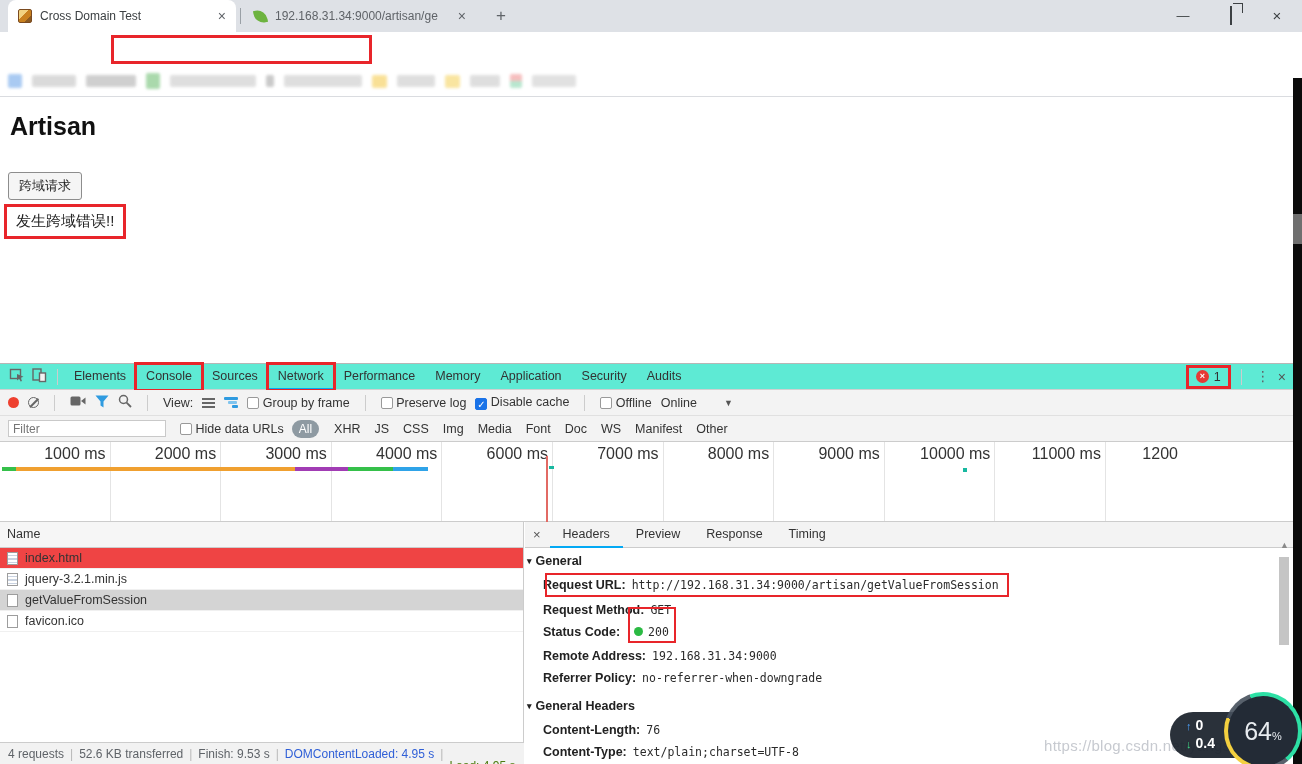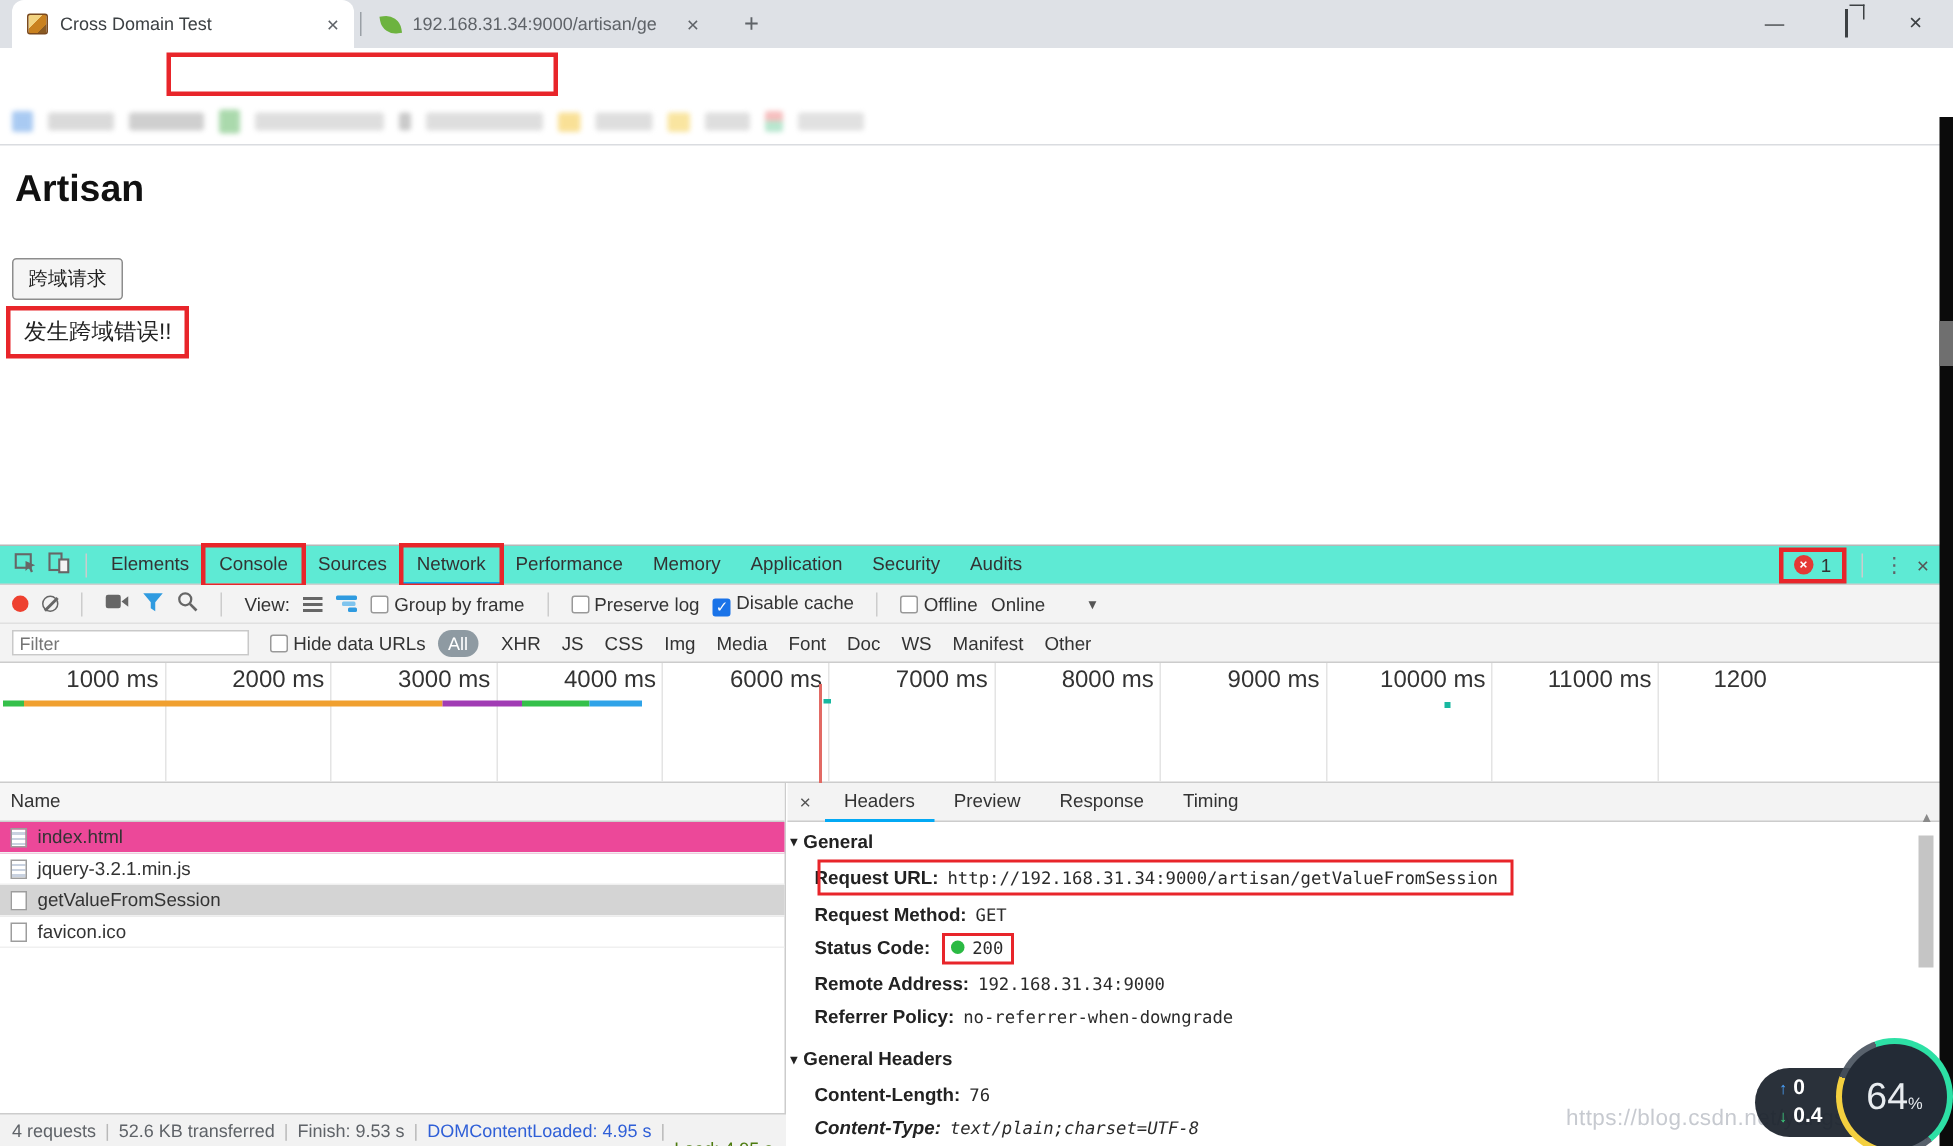--- a/index.html
+++ b/index.html
@@ -69,37 +69,37 @@
 
   .tl { left:0; top:78px; width:1302px; height:80px; background:#fff; border-bottom:1px solid #ccc; display:flex; overflow:hidden; }
   .tl-cell { width:110.6px; flex:none; border-right:1px solid #e4e4e4; font-size:16px; color:#333; text-align:right; padding:3px 4px 0 0; }
   .tl-cell.last { width:76px; border-right:none; }
   .tlbar { top:103px; height:4px; }
   .loadline { left:546px; top:92px; width:1.5px; height:66px; background:#e26a64; }
 
   .reqpane { left:0; top:158px; width:524px; height:221px; border-right:1px solid #ccc; background:#fff; }
   .req-head { height:26px; line-height:25px; background:#f6f6f6; border-bottom:1px solid #ccc; padding-left:7px; color:#333; }
   .req-row { height:21px; display:flex; align-items:center; gap:7px; padding-left:7px; border-bottom:1px solid #f0f0f0; font-size:12.5px; }
-  .req-row.sel-blue { background:#ec4899;text-align:right; }
+  .req-row.sel-blue { background:#ef4444;text-align:right; }
   .req-row.sel-gray { background:#d4d4d4; }
   .doc-ic { width:11px; height:13px; border:1px solid #9d9d9d; background:repeating-linear-gradient(#fff 0 2px, #c9d2e0 2px 3.5px); flex:none; }
   .file-ic { width:11px; height:13px; border:1px solid #9d9d9d; background:#fff; flex:none; }
 
   .detailpane { left:525px; top:158px; width:768px; height:243px; background:#fff; }
   .det-tabs { height:26px; background:#f3f3f3; border-bottom:1px solid #ccc; display:flex; align-items:center; gap:0; }
   .det-tab { padding:0 13px; height:26px; line-height:25px; }
   .det-tab.active { border-bottom:2px solid #03a9f4; }
   .det-close { padding:0 9px 0 8px; color:#555; font-size:13px; }
   .hdr-section { font-weight:bold; font-size:12.5px; color:#222; }
   .tri { font-size:9px; margin-right:4px; vertical-align:1px; }
   .hl { position:absolute; white-space:nowrap; }
   .hl b { font-size:12.5px; color:#222; margin-right:6px; }
   .hl .val { font-family:"DejaVu Sans Mono", monospace; font-size:11.5px; color:#2b2b2b; }
   .url-redbox { position:absolute; left:2px; top:-5px; width:464px; height:24px; border:2.5px solid #e8252a; }
-  .status-redbox { border:2.5px solid #e8252a; padding:1px 5px 2px 4px; margin-left:2px; }
+  .status-redbox { border:2.5px solid #e8252a; padding:16px 5px 2px 4px; margin-left:2px; }
   .greendot { display:inline-block; width:9px; height:9px; border-radius:50%; background:#2bba43; margin-right:5px; }
 
   .statusbar { left:0; top:742px; width:524px; height:22px; background:#f2f2f2; border-top:1px solid #ccc; display:flex; align-items:center; gap:6px; padding-left:8px; font-size:12px; color:#5f6368; }
   .sb-sep { color:#b9b9b9; }
   .sb-blue { color:#2f5fd7; }
   .sb-red { color:#4d7c0f;margin-top:24px; }
 
   
   .dscroll { left:1277px; top:540px; width:15px; height:224px; }
   .dscroll .arr { position:absolute; left:0; width:15px; font-size:9px; color:#8a8a8a; text-align:center; }
@@ -340,21 +340,21 @@
       <b>Remote Address:</b><span class="val">192.168.31.34:9000</span>
     </div>
     <div class="hl" style="left:18px; top:149px;">
       <b>Referrer Policy:</b><span class="val">no-referrer-when-downgrade</span>
     </div>
 
     <div class="hl hdr-section" style="left:2px; top:177px;"><span class="tri">▾</span><span>General Headers</span></div>
     <div class="hl" style="left:18px; top:201px;">
       <b>Content-Length:</b><span class="val">76</span>
     </div>
-    <div class="hl" style="left:18px; top:223px;font-style:italic;">
+    <div class="hl" style="left:18px; top:223px;">
       <b>Content-Type:</b><span class="val">text/plain;charset=UTF-8</span>
     </div>
   </div>
 </div>
 
 <div class="abs statusbar">
   <span>4 requests</span>
   <span class="sb-sep">|</span>
   <span>52.6 KB transferred</span>
   <span class="sb-sep">|</span>

